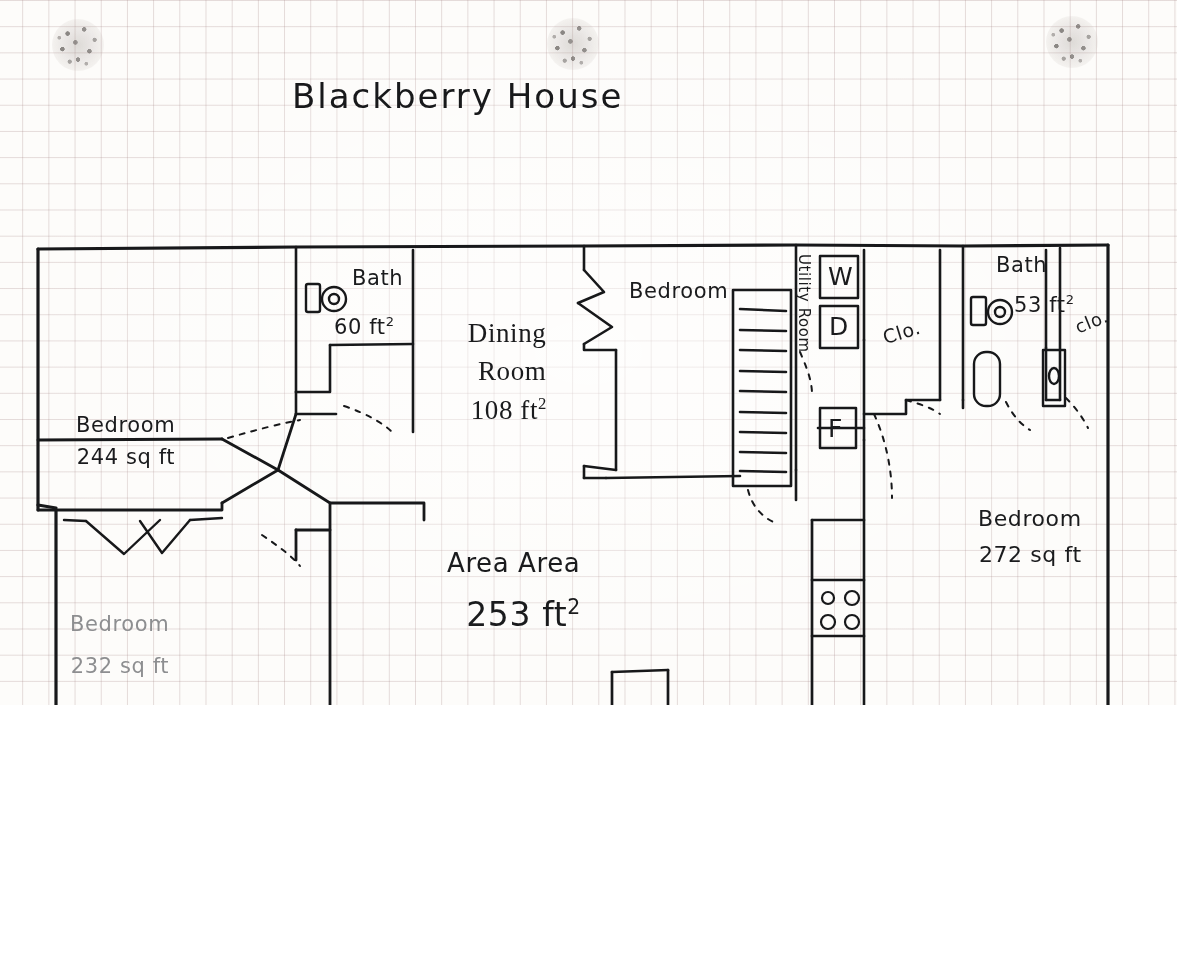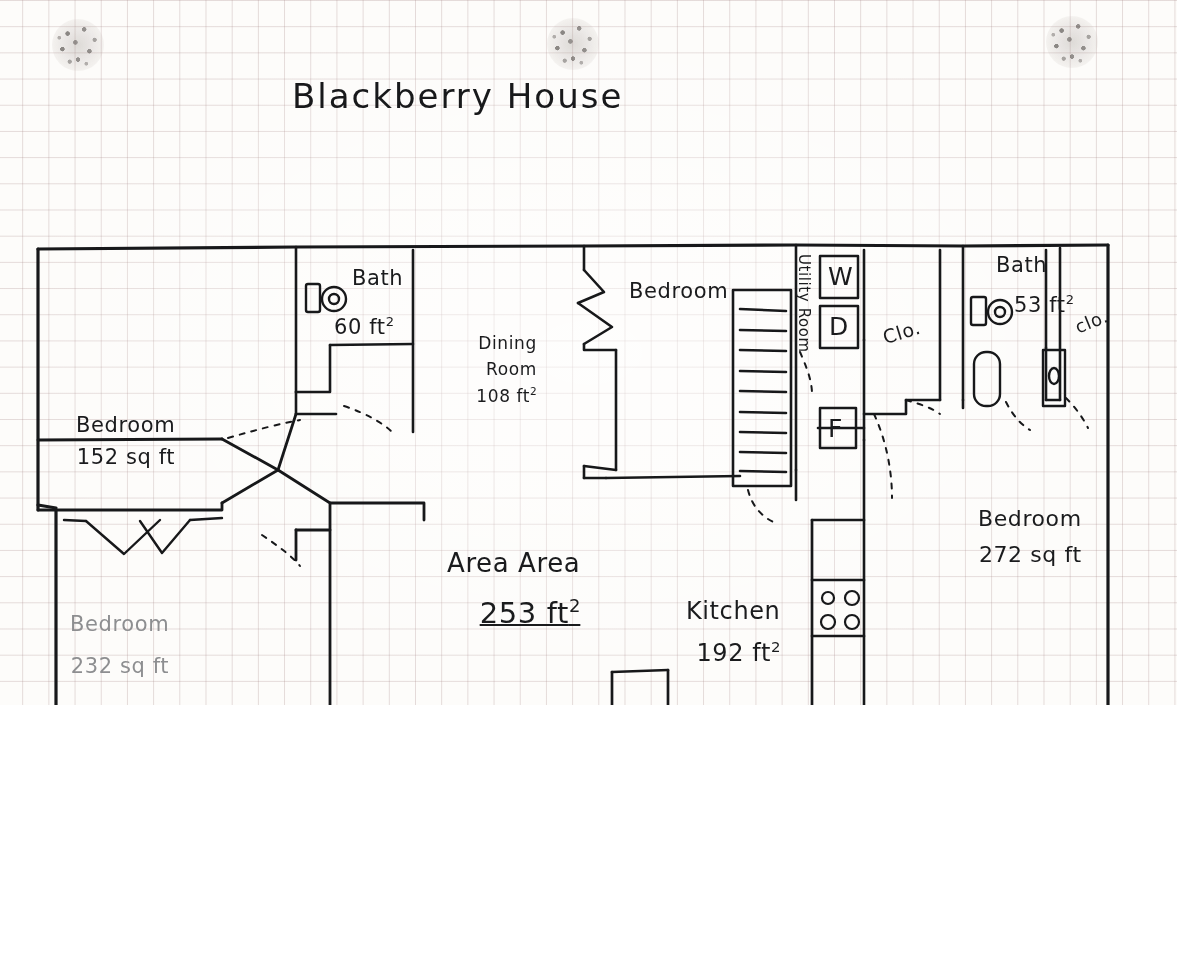--- a/index.html
+++ b/index.html
@@ -272,38 +272,38 @@
         <path d="M1078,766 L1090,776"></path>
       </g>
 
     </g>
   </svg>
 
   <div class="title-text" style="left:292px; top:76px;">Blackberry House</div>
 
   <div class="lbl" style="left:76px; top:413px; font-size:21px;">
     <div>Bedroom</div>
-    <div style="margin-top:7px;">152 sq ft</div>
+    <div style="margin-top:7px;">244 sq ft</div>
   </div>
 
   <div class="lbl faint" style="left:70px; top:612px; font-size:21px;">
     <div>Bedroom</div>
     <div style="margin-top:17px;">232 sq ft</div>
   </div>
 
   <div class="lbl" style="left:352px; top:266px; font-size:21px;">
     <span>Bath</span>
   </div>
   <div class="lbl" style="left:334px; top:314px; font-size:21px;">
     <span>60 ft</span><span class="sup">2</span>
   </div>
 
-  <div class="lbl" style="left:462px; top:333px; font-size:17px;">
+  <div class="lbl" style="left:462px; top:318px; font-size:27px;font-family:Liberation Serif, serif;">
     <div>Dining</div>
-    <div style="margin-top:6px; margin-left:24px;">Room</div>
+    <div style="margin-top:6px; margin-left:16px;">Room</div>
     <div style="margin-top:6px;">
       <span>108 ft</span><span class="sup">2</span>
     </div>
   </div>
 
   <div class="lbl" style="left:629px; top:279px; font-size:21px;">
     <span>Bedroom</span>
   </div>
 
   <div class="lbl" style="left:812px; top:254px; font-size:15px; transform:rotate(90deg); transform-origin:left top;">
@@ -325,31 +325,25 @@
     <span>clo.</span>
   </div>
 
   <div class="lbl" style="left:978px; top:506px; font-size:22px;">
     <div>Bedroom</div>
     <div style="margin-top:10px; ">272 sq ft</div>
   </div>
 
   <div class="lbl" style="left:447px; top:548px; font-size:26px;">
     <div>Area Area</div>
-    <div style="margin-top:16px; margin-left:-26px; font-size:29px;text-decoration:underline;">
+    <div style="margin-top:16px; margin-left:-26px; font-size:33px;">
       <span>253 ft</span><span class="sup">2</span>
     </div>
   </div>
 
-  <div class="lbl" style="left:686px; top:597px; font-size:24px;">
-    <div>Kitchen</div>
-    <div style="margin-top:14px; margin-left:4px;">
-      <span>192 ft</span><span class="sup">2</span>
-    </div>
-  </div>
 
   <div class="lbl" style="left:828px; top:262px; font-size:25px;">
     <span>W</span>
   </div>
   <div class="lbl" style="left:829px; top:312px; font-size:25px;">
     <span>D</span>
   </div>
   <div class="lbl" style="left:828px; top:414px; font-size:25px;">
     <span>F</span>
   </div>

